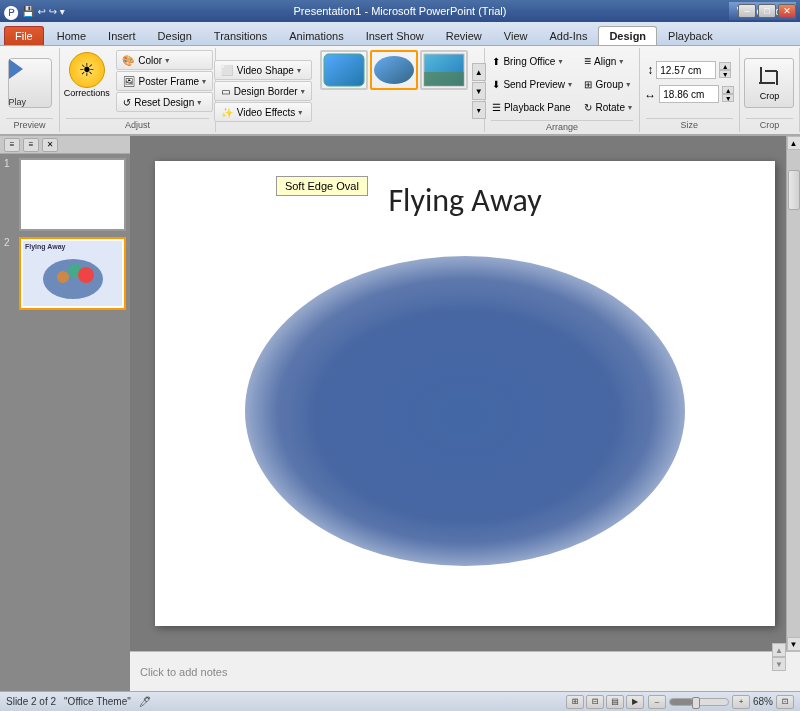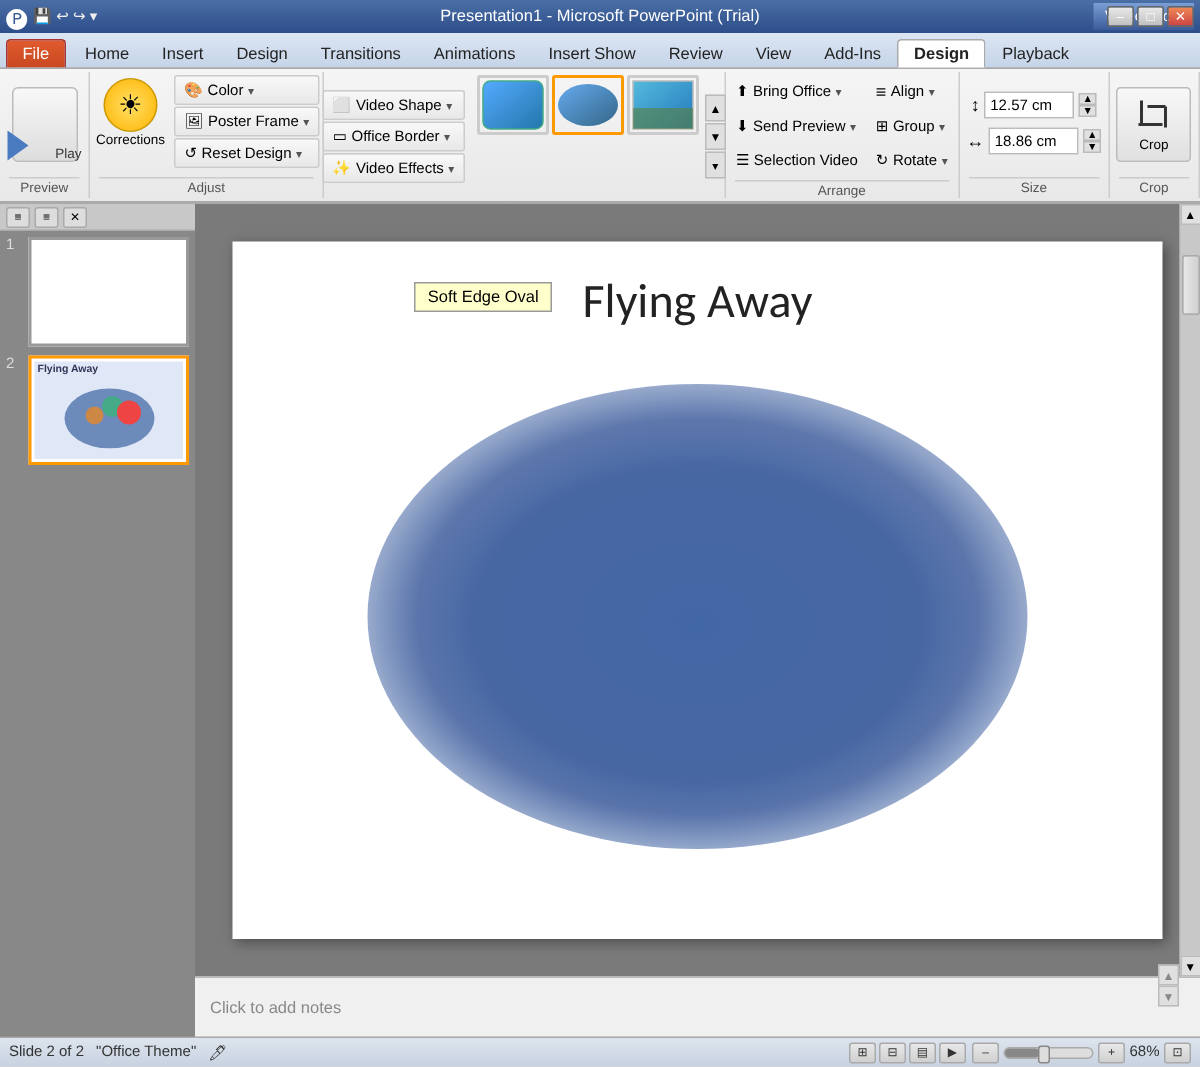--- a/index.html
+++ b/index.html
@@ -79,23 +79,23 @@
     
     .preview-group .ribbon-group-content {
       flex-direction: column;
       justify-content: center;
     }
     .play-btn {
       width: 44px; height: 50px;
       background: linear-gradient(to bottom, #f8f8f8, #ddd);
       border: 1px solid #bbb;
       border-radius: 4px;
-      display: flex; align-items: flex-end; justify-content: center;
+      display: flex; align-items: flex-start; justify-content: center;
       cursor: pointer;
-      flex-direction: row;
+      flex-direction: column;
       font-size: 9px;
       color: #333;
       gap: 18px;
     }
     .play-triangle { width: 0; height: 0; border-top: 10px solid transparent; border-bottom: 10px solid transparent; border-left: 14px solid #4a7abf; }
 
     
     .corrections-btn {
       display: flex; flex-direction: column; align-items: center;
       width: 50px; cursor: pointer; padding: 2px;
@@ -369,21 +369,21 @@
     <div class="ribbon-group-content">
 
       <div class="ribbon-small-group" style="margin-right:4px;">
         <div class="ribbon-small-btn">
           <span>⬜</span>
           <span>Video Shape</span>
           <span class="dropdown-arrow">▾</span>
         </div>
         <div class="ribbon-small-btn">
           <span>▭</span>
-          <span>Office Border</span>
+          <span>Design Border</span>
           <span class="dropdown-arrow">▾</span>
         </div>
         <div class="ribbon-small-btn">
           <span>✨</span>
           <span>Video Effects</span>
           <span class="dropdown-arrow">▾</span>
         </div>
       </div>
 
       <div class="gallery-container">
@@ -427,40 +427,40 @@
           </div>
         </div>
         <div class="gallery-scroll">
           <div class="gallery-scroll-btn">▲</div>
           <div class="gallery-scroll-btn">▼</div>
           <div class="gallery-scroll-btn">▾</div>
         </div>
       </div>
     </div>
 
-    <div class="tooltip" style="top:140px; left:60px;">Soft Edge Oval</div>
+    <div class="tooltip" style="top:128px; left:60px;">Soft Edge Oval</div>
   </div>
 
   <div class="ribbon-group" style="min-width:140px;">
     <div class="ribbon-group-content" style="flex-direction:column; align-items:flex-start; gap:1px;">
       <div class="arrange-row">
         <div style="display:flex;flex-direction:column;gap:1px;">
           <div class="arrange-btn">
             <span>⬆</span>
             <span>Bring Office</span>
             <span class="dropdown-arrow">▾</span>
           </div>
           <div class="arrange-btn">
             <span>⬇</span>
             <span>Send Preview</span>
             <span class="dropdown-arrow">▾</span>
           </div>
           <div class="arrange-btn">
             <span>☰</span>
-            <span>Selection Video</span>
+            <span>Playback Pane</span>
           </div>
         </div>
         <div style="display:flex;flex-direction:column;gap:1px;">
           <div class="arrange-btn">
             <span style="font-size:12px;">≡</span>
             <span>Align</span>
             <span class="dropdown-arrow">▾</span>
           </div>
           <div class="arrange-btn">
             <span>⊞</span>

